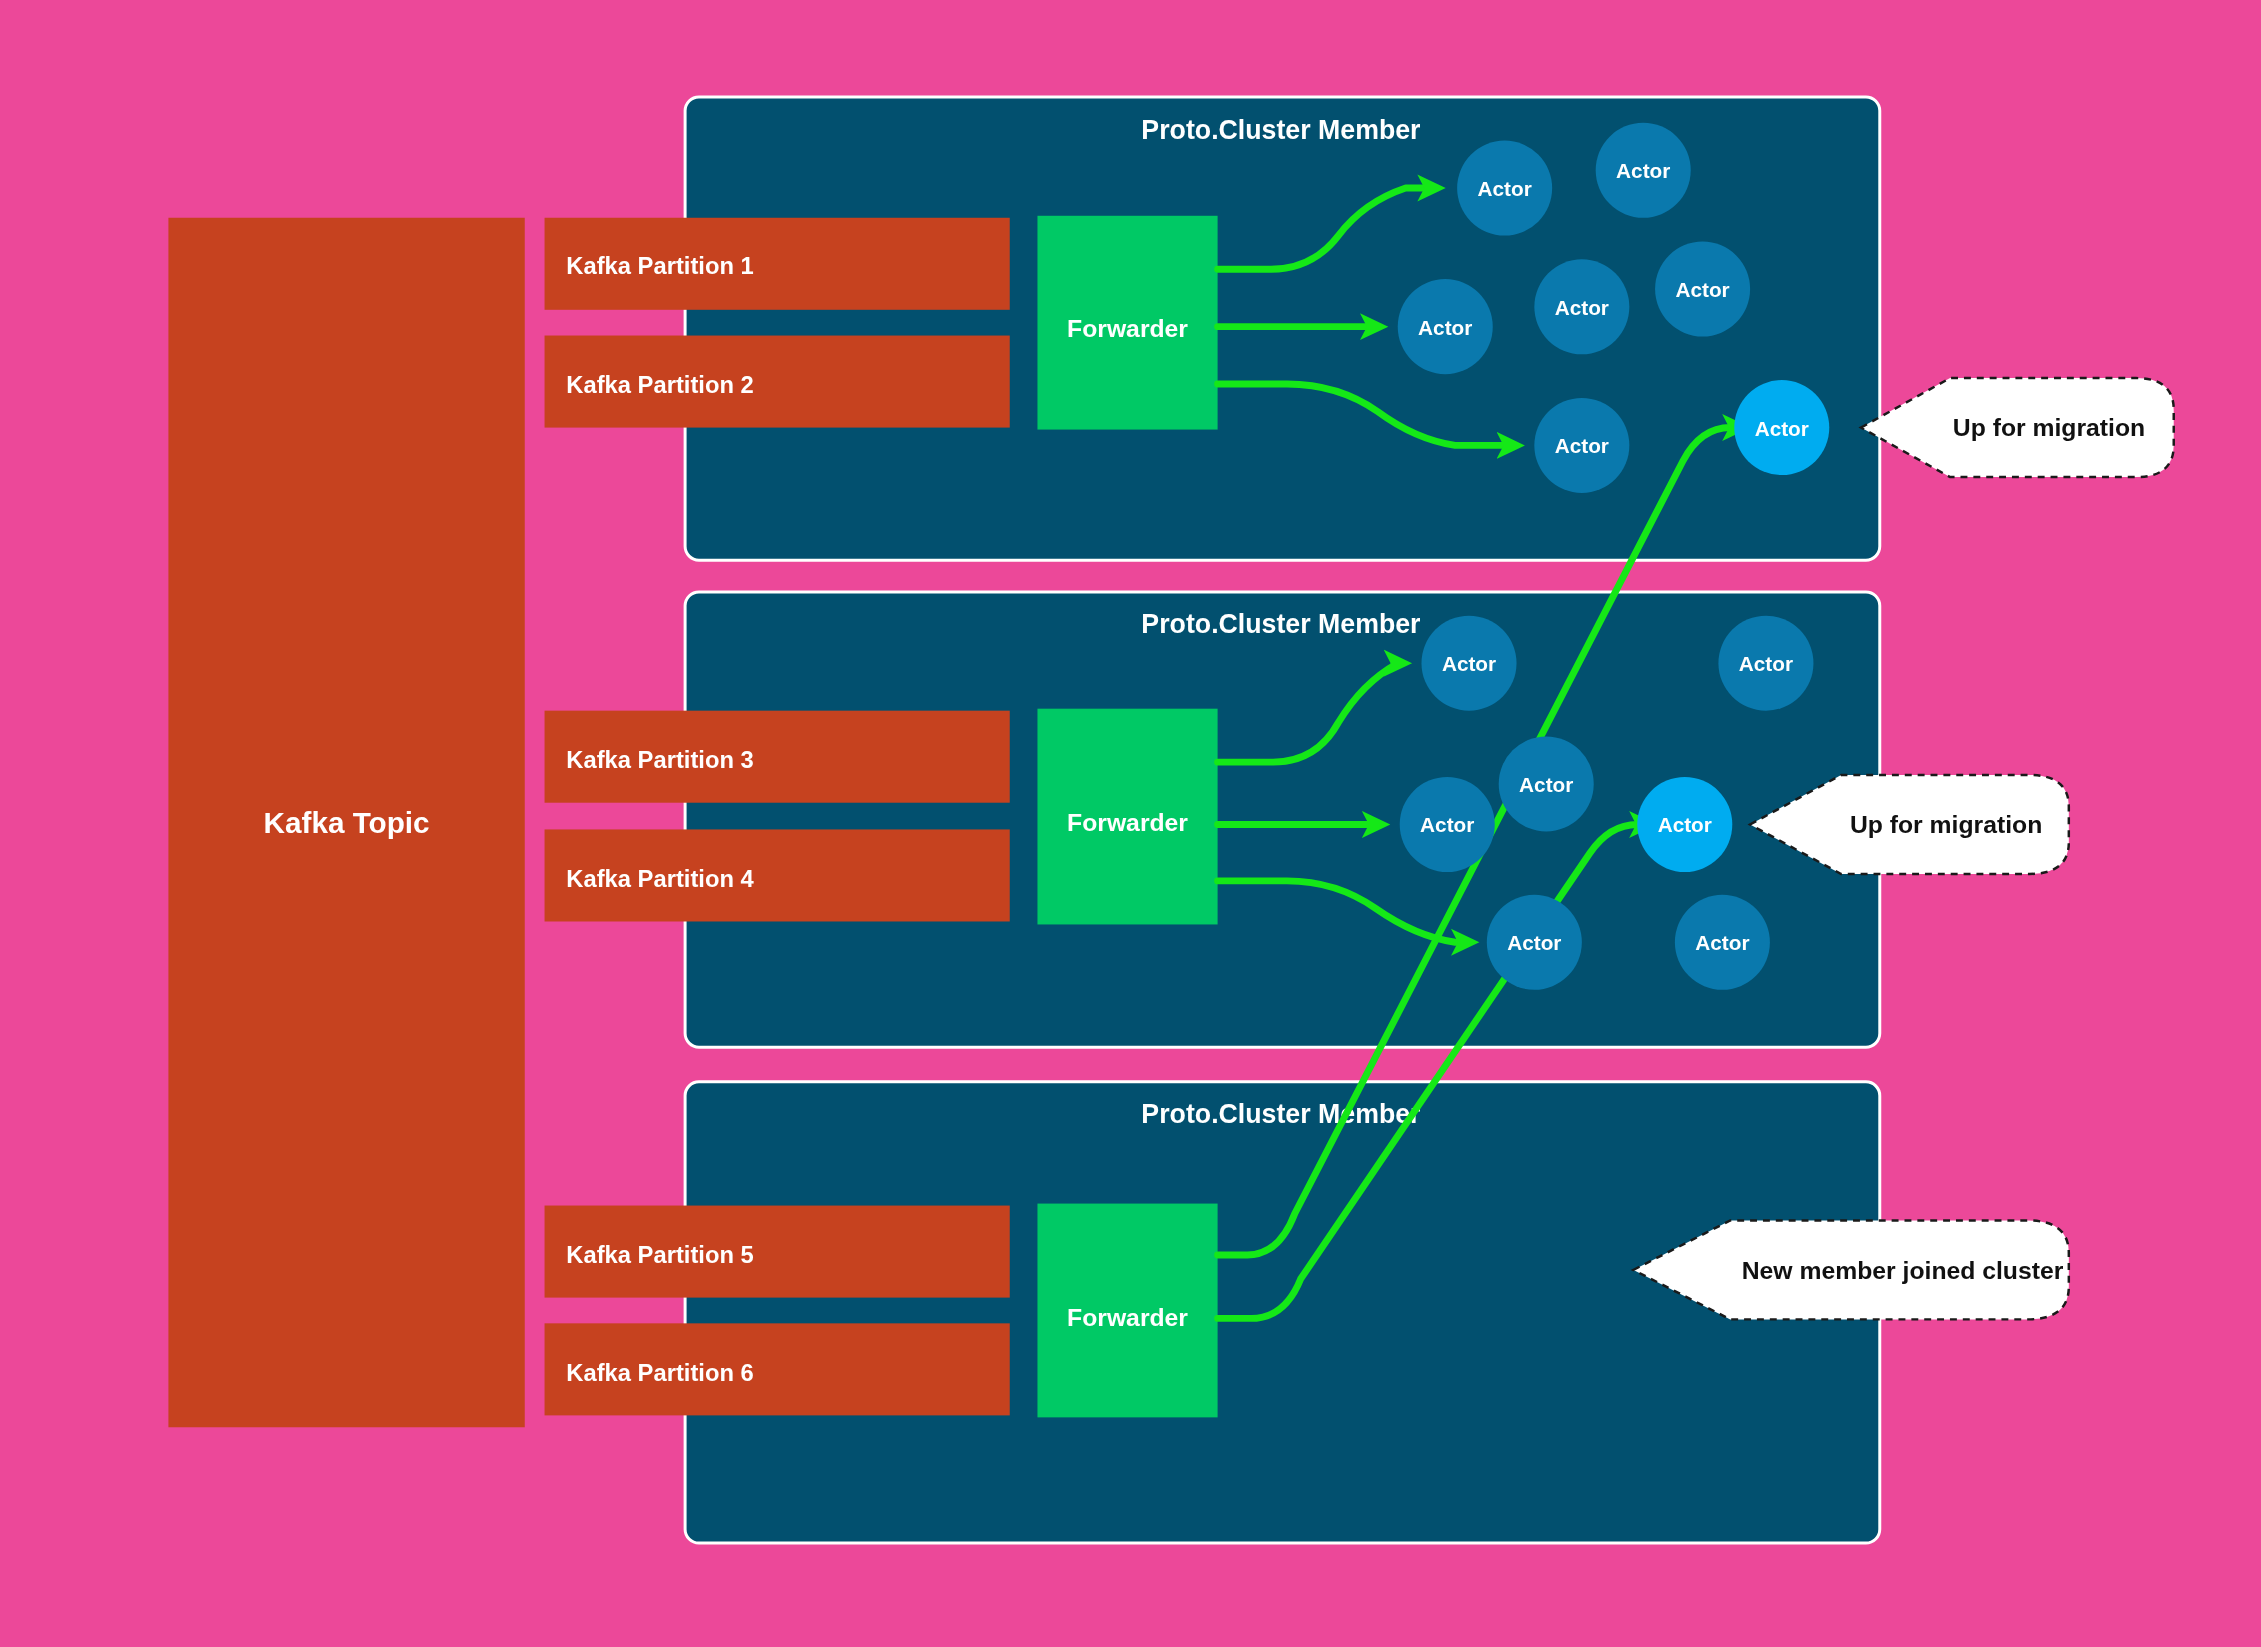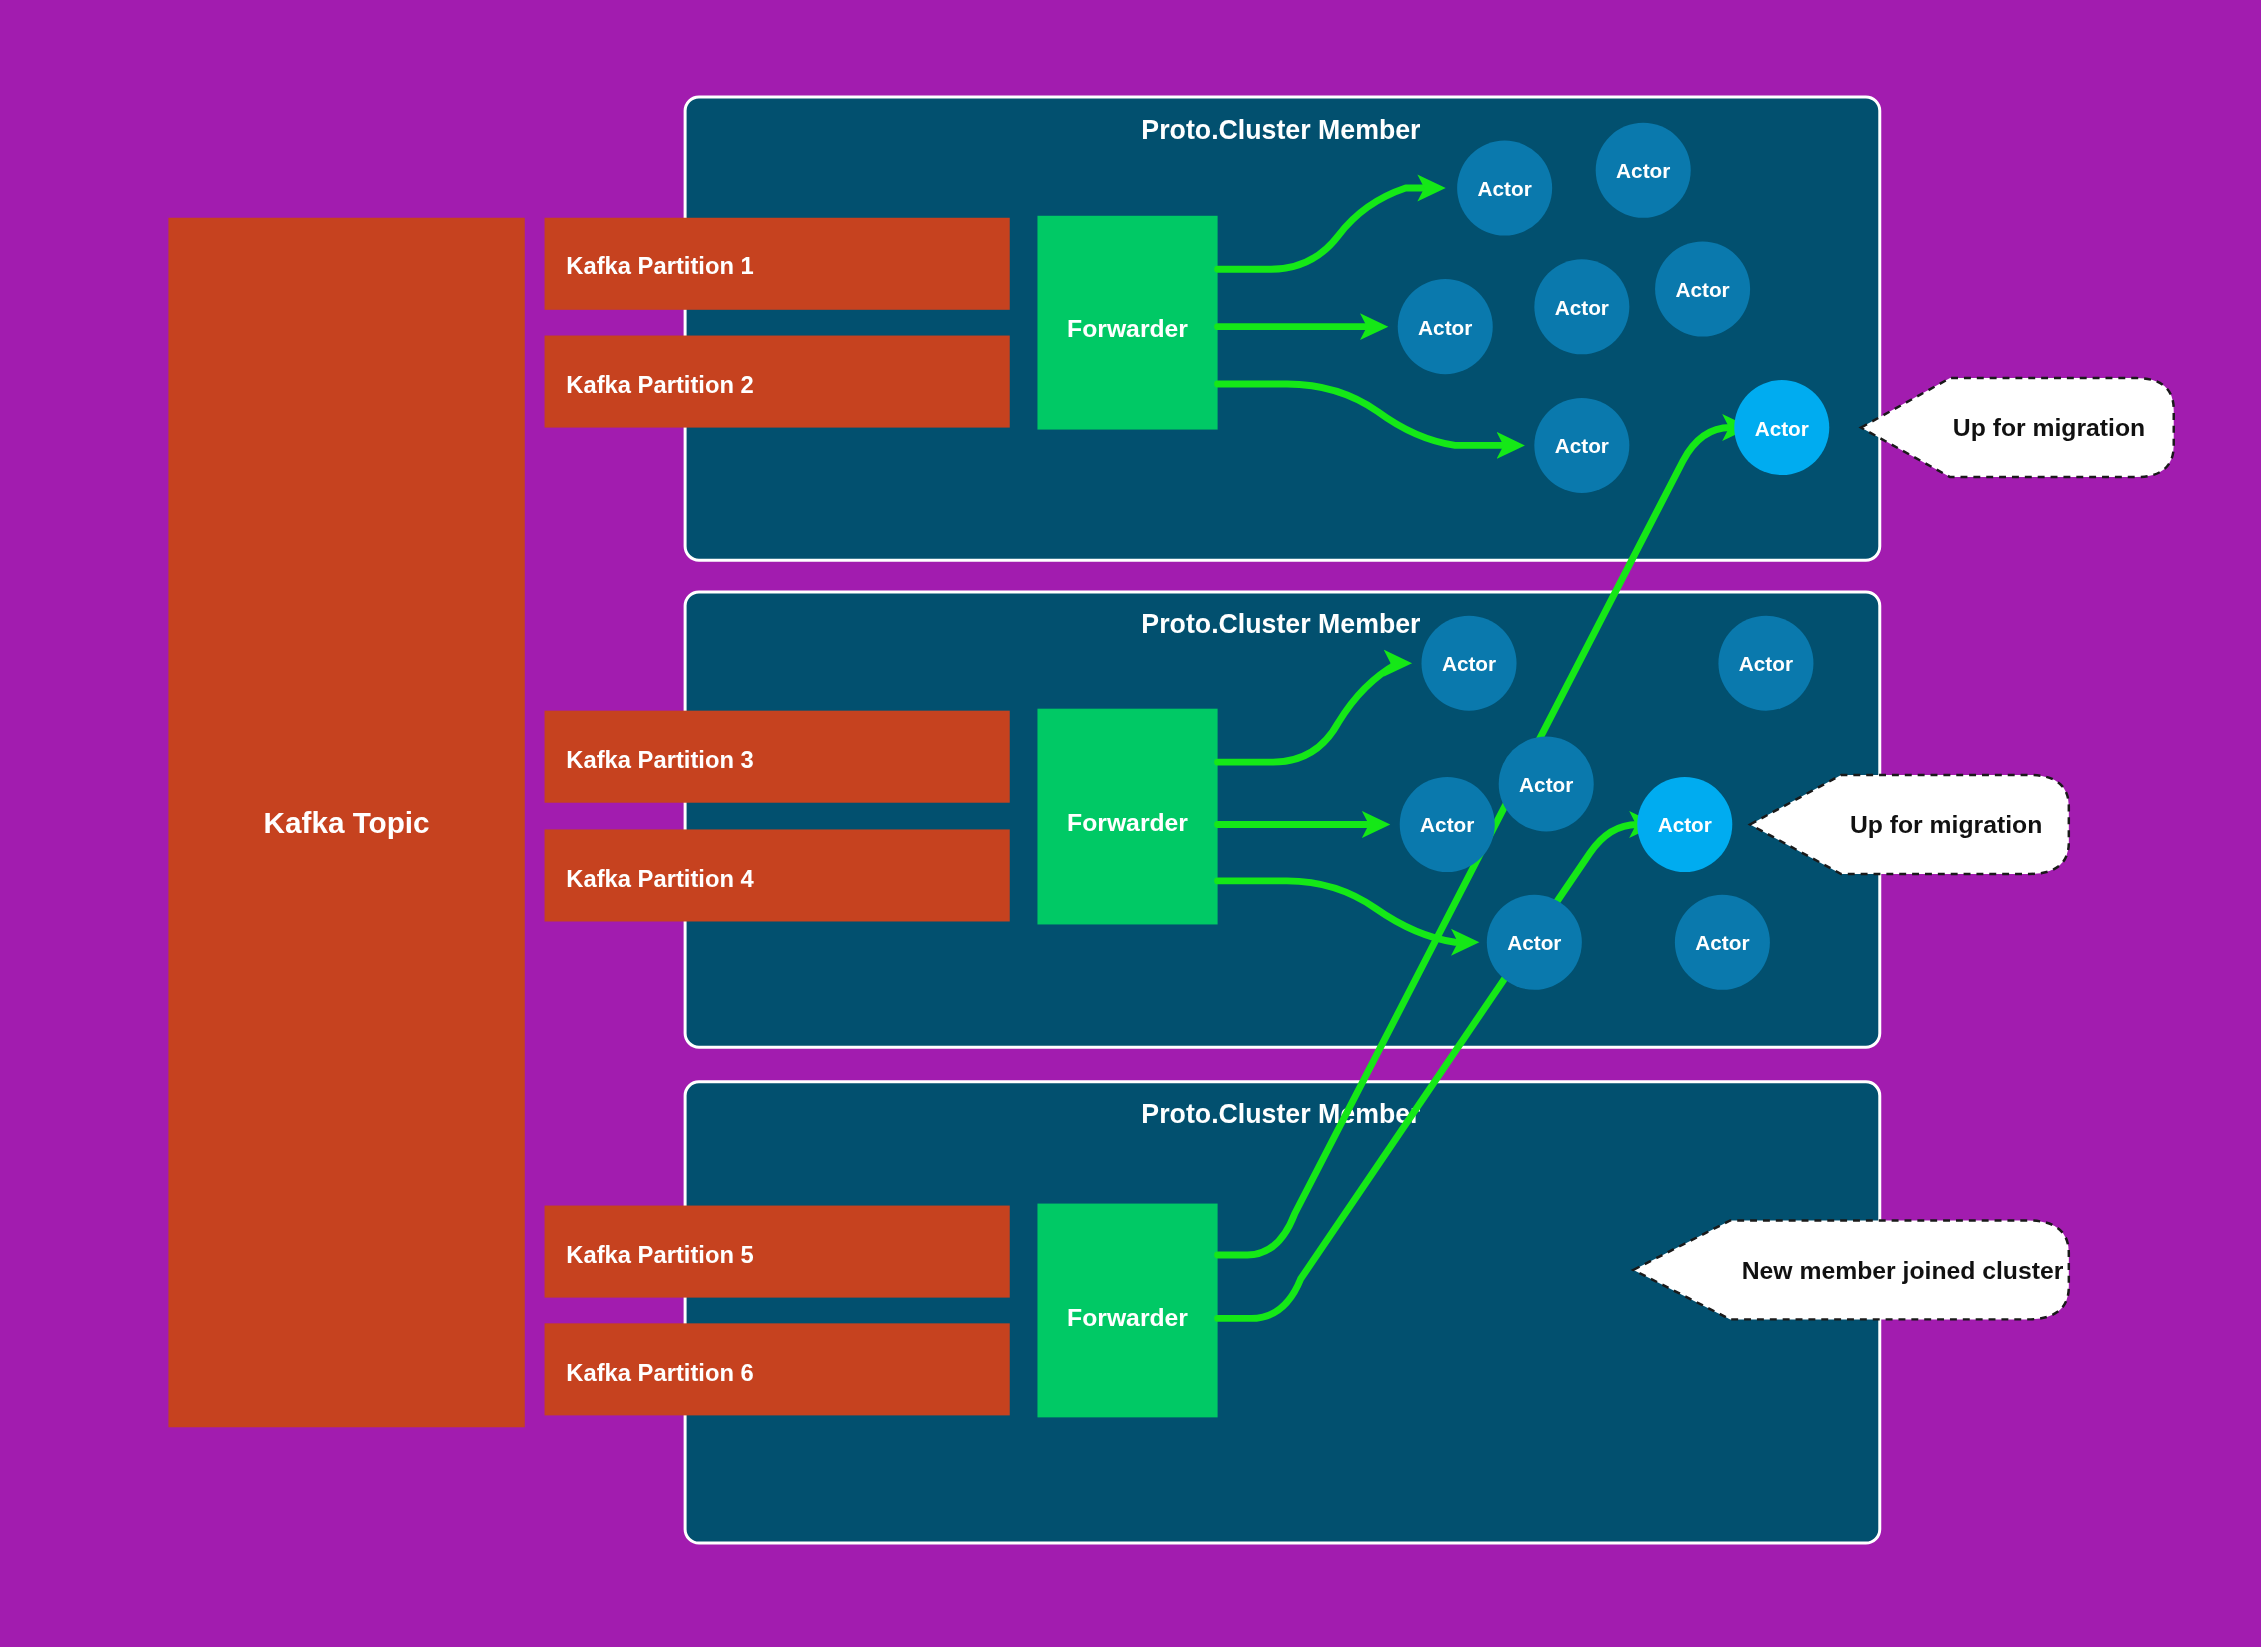--- a/index.html
+++ b/index.html
@@ -10,21 +10,21 @@
   body {
     width: 2261px;
     height: 1647px;
     overflow: hidden;
     font-family: "Liberation Sans", sans-serif;
   }
   #stage {
     position: relative;
     width: 2261px;
     height: 1647px;
-    background: #a21caf;
+    background: #ec4899;
   }
   svg#diagram {
     position: absolute;
     top: 0;
     left: 0;
     width: 2261px;
     height: 1647px;
     display: block;
   }
   .panel-rect {

